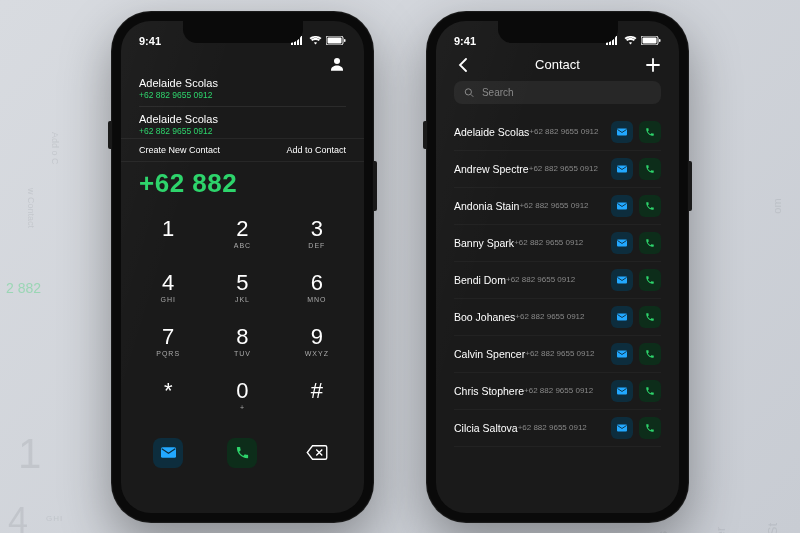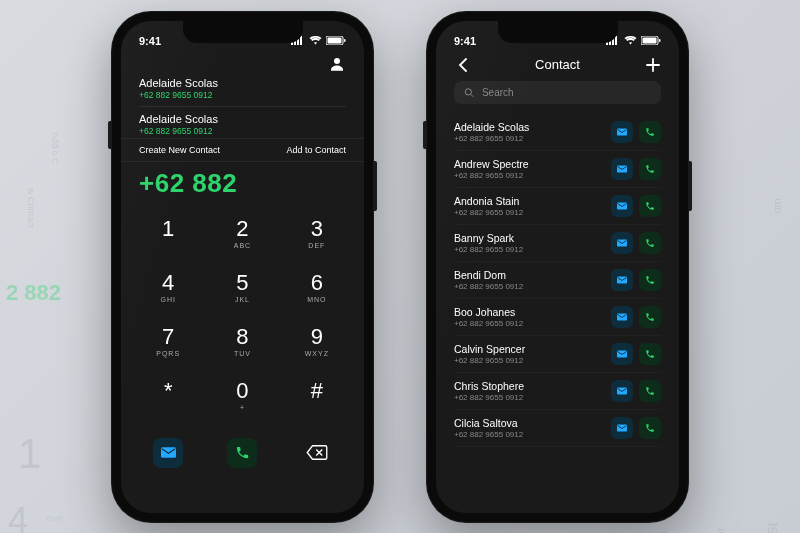--- a/index.html
+++ b/index.html
@@ -37,34 +37,34 @@
 
 
 .header-row { display: flex; align-items: center; justify-content: space-between; padding: 6px 18px 8px; }
 .header-title { font-size: 13px; font-weight: 500; }
 .hdr-btn { width: 16px; height: 16px; display: flex; align-items: center; justify-content: center; }
 .search-row { margin: 0 18px 8px; display: flex; align-items: center; gap: 8px; background: rgba(255,255,255,0.06); border-radius: 8px; padding: 6px 10px; }
 .search-row input { background: transparent; border: none; outline: none; color: #aaa; font-size: 10px; width: 100%; }
 .search-row input::placeholder { color: #888; }
 .contact-list { padding: 2px 18px 0; overflow: hidden; }
 .contact-item { display: flex; align-items: center; justify-content: space-between; padding: 7px 0; border-bottom: 1px solid rgba(255,255,255,0.04); }
-.contact-info { display: flex; flex-direction: column; }
+.contact-info { display: flex; }
 .contact-name { font-size: 10.5px; font-weight: 500; }
 .contact-phone { font-size: 8px; color: #888; margin-top: 1px; }
 .contact-actions { display: flex; gap: 6px; }
 .mini-btn { width: 22px; height: 22px; border-radius: 6px; display: flex; align-items: center; justify-content: center; }
 .mini-mail { background: #0d2d3d; }
 .mini-call { background: #0d2d1a; }
 svg { display: block; }
 .gloss { position: absolute; top: -40%; left: -60%; width: 170%; height: 120%; background: linear-gradient(115deg, rgba(255,255,255,0.07) 0%, rgba(255,255,255,0.02) 40%, transparent 55%); transform: rotate(-8deg); pointer-events: none; border-radius: 30px; }
 </style>
 </head>
 <body>
 
-<div class="bg-deco" style="left:6px; top:280px; font-size:22px; font-weight:700; color:rgba(45,212,107,0.35);">2 882</div>
+<div class="bg-deco" style="left:6px; top:280px; font-size:14px; font-weight:400; color:rgba(45,212,107,0.35);">2 882</div>
 <div class="bg-deco" style="left:18px; top:430px; font-size:42px;">1</div>
 <div class="bg-deco" style="left:8px; top:500px; font-size:36px;">4</div>
 <div class="bg-deco" style="left:46px; top:514px; font-size:8px; letter-spacing:1px;">GHI</div>
 <div class="bg-deco" style="left:26px; top:188px; font-size:9px; writing-mode:vertical-rl;">w Contact</div>
 <div class="bg-deco" style="left:50px; top:132px; font-size:9px; writing-mode:vertical-rl;">Add  o C</div>
 <div class="bg-deco" style="right:20px; bottom:10px; font-size:13px; transform:rotate(-90deg); transform-origin:right bottom;">Chris St</div>
 <div class="bg-deco" style="right:72px; bottom:6px; font-size:13px; transform:rotate(-90deg); transform-origin:right bottom;">Calvin Spencer</div>
 <div class="bg-deco" style="right:130px; bottom:2px; font-size:13px; transform:rotate(-90deg); transform-origin:right bottom;">oo Johanes</div>
 <div class="bg-deco" style="right:16px; top:200px; font-size:11px; transform:rotate(-90deg);">om</div>
 

